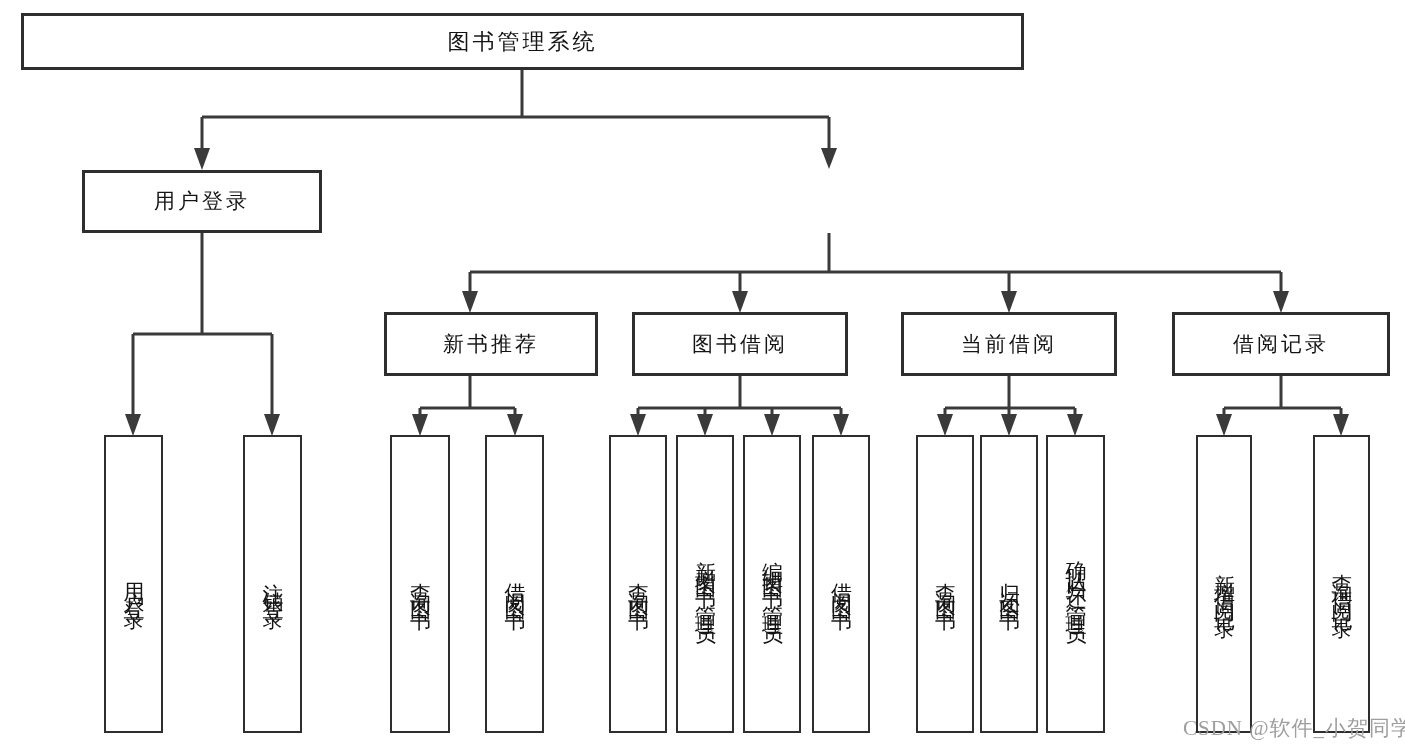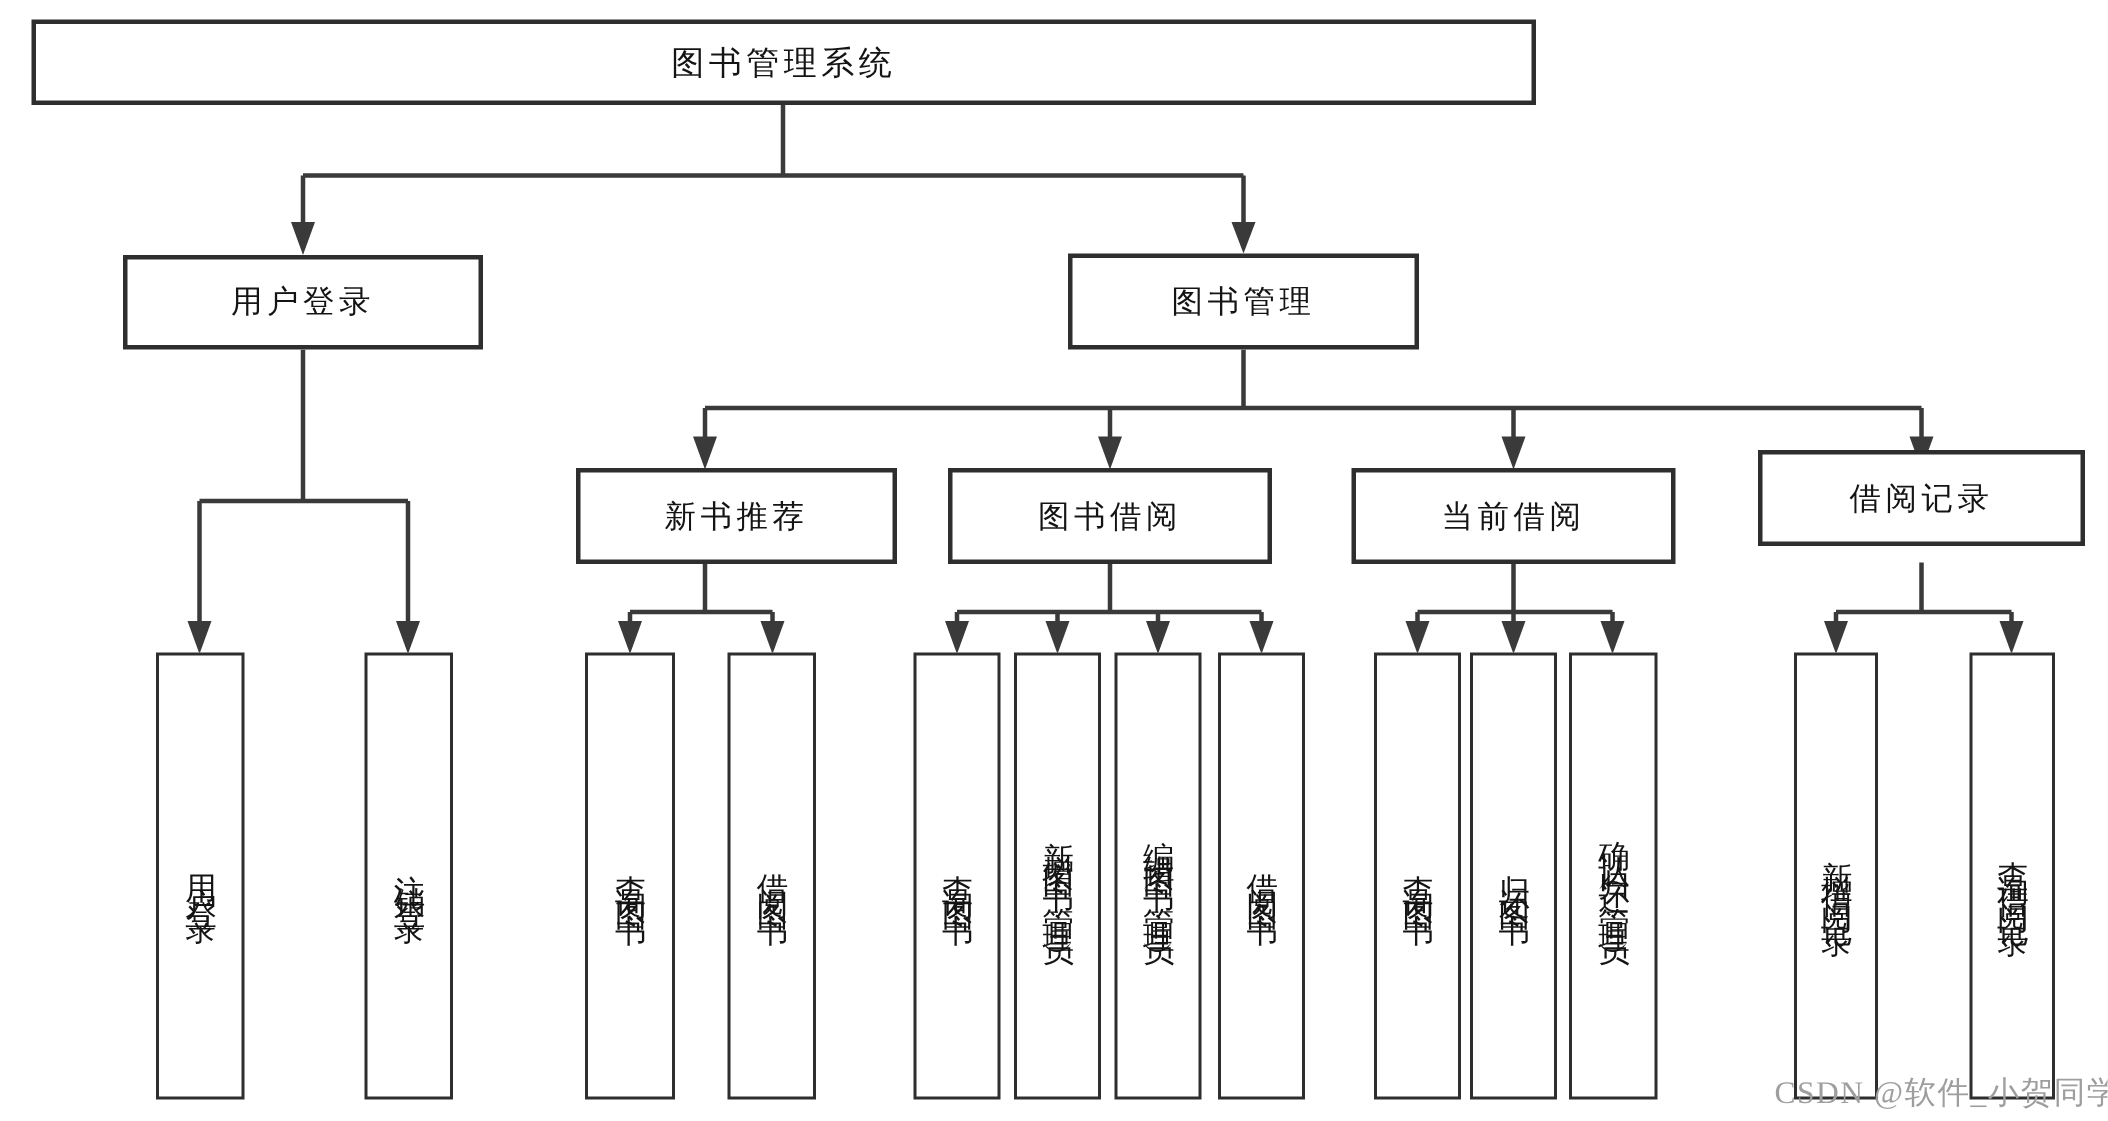--- a/index.html
+++ b/index.html
@@ -86,26 +86,25 @@
     <g>
       <path class="ln" d="M1281,375 V408 M1224,408 H1341 M1224,408 V416 M1341,408 V416"></path>
       <polygon class="arrow" points="1216,414 1232,414 1224,436"></polygon>
       <polygon class="arrow" points="1333,414 1349,414 1341,436"></polygon>
     </g>
   </svg>
 
   <div class="node h root" style="left:21px;top:13px;width:1003px;height:57px">图书管理系统</div>
 
   <div class="node h" style="left:82px;top:170px;width:240px;height:63px">用户登录</div>
-  <div class="node h" style="left:712px;top:169px;width:234px;height:64px">图书管理</div>
 
   <div class="node h" style="left:384px;top:312px;width:214px;height:64px">新书推荐</div>
   <div class="node h" style="left:632px;top:312px;width:216px;height:64px">图书借阅</div>
   <div class="node h" style="left:901px;top:312px;width:216px;height:64px">当前借阅</div>
-  <div class="node h" style="left:1172px;top:300px;width:218px;height:64px">借阅记录</div>
+  <div class="node h" style="left:1172px;top:312px;width:218px;height:64px">借阅记录</div>
 
   <div class="node v" style="left:104px;top:435px;width:59px;height:298px">用户登录</div>
   <div class="node v" style="left:243px;top:435px;width:59px;height:298px">注销登录</div>
 
   <div class="node v" style="left:390px;top:435px;width:60px;height:298px">查询图书</div>
   <div class="node v" style="left:485px;top:435px;width:59px;height:298px">借阅图书</div>
 
   <div class="node v" style="left:609px;top:435px;width:58px;height:298px">查询图书</div>
   <div class="node v" style="left:676px;top:435px;width:58px;height:298px">新增图书（管理员）</div>
   <div class="node v" style="left:743px;top:435px;width:58px;height:298px">编辑图书（管理员）</div>

